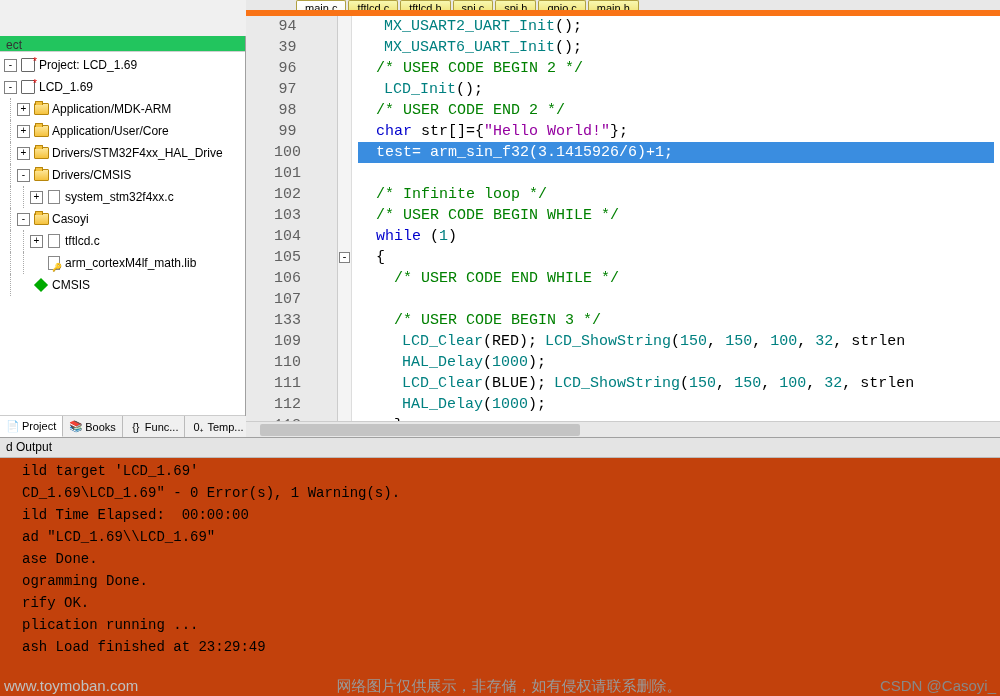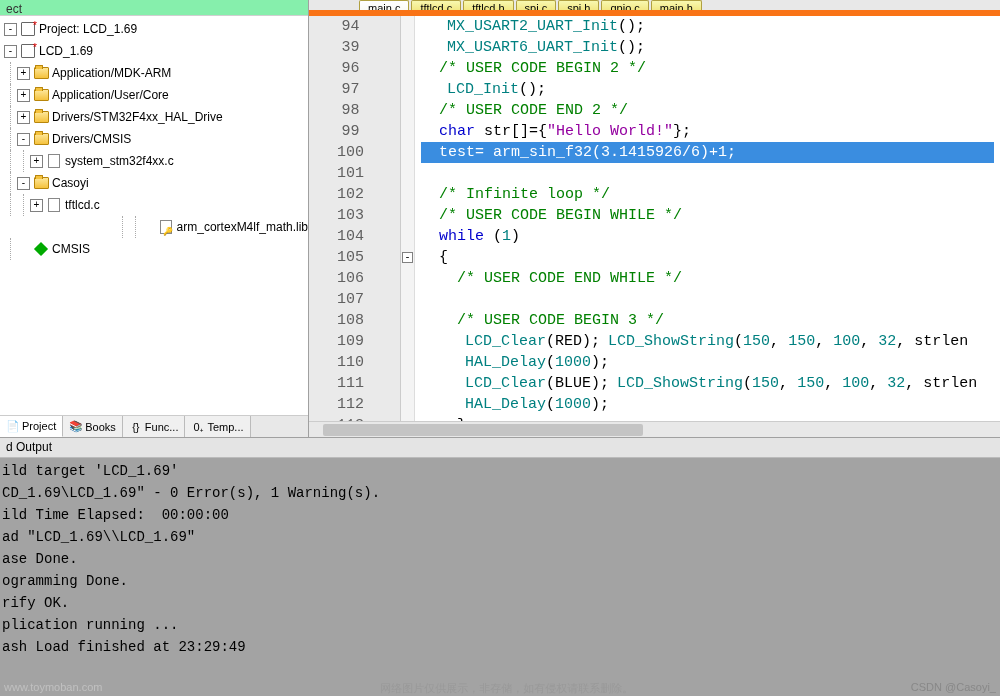--- a/index.html
+++ b/index.html
@@ -11,25 +11,26 @@
       width: 1000px;
       height: 696px;
       position: relative;
     }
     .main-area {
       display: flex;
       height: 438px;
       border-bottom: 1px solid #a0a0a0;
     }
     .project-panel {
-      width: 309px;
-      background: #86efac;
+      width: 246px;
+      background: #22c55e;
       border-right: 1px solid #a0a0a0;
       display: flex;
       flex-direction: column;
+      margin-top: 36px;
     }
     .project-header {
       padding: 2px 6px;
       font-size: 12px;
       color: #333;
       border-bottom: 1px solid #d0d0d0;
       height: 16px;
       overflow: hidden;
     }
     .project-tree {
@@ -250,49 +251,49 @@
       position: absolute;
       left: 14px;
       top: 2px;
       height: 12px;
       width: 320px;
       background: #c4c4c4;
       border-radius: 2px;
     }
     .output-panel {
       height: 258px;
-      background: #a3a3a3;
+      background: #c2410c;
       display: flex;
       flex-direction: column;
     }
     .output-header {
       background: #e4e4e4;
       border-bottom: 1px solid #bbb;
       padding: 2px 6px;
       font-size: 12px;
       height: 20px;
     }
     .output-body {
       flex: 1;
-      padding: 2px 2px;
+      padding: 2px 22px;
       font-family: Consolas, "Courier New", monospace;
       font-size: 14px;
       line-height: 22px;
       white-space: pre;
       overflow: hidden;
     }
     .output-line { height: 22px; }
     .watermark-row {
       position: absolute;
       bottom: 0;
       left: 0;
       right: 0;
       display: flex;
       justify-content: space-between;
-      font-size: 11px;
+      font-size: 15px;
       padding: 0 4px;
     }
     .wm-left { color: #c0c0c0; }
     .wm-mid { color: #999; }
     .wm-right { color: #888; }
     .vline {
       display: inline-block;
       width: 13px;
       height: 22px;
       position: relative;
@@ -381,21 +382,21 @@
           </div>
           <div class="tree-node" style="padding-left: 4px;">
             <span class="vline"></span>
             <span class="vline"></span>
             <span class="tree-toggle">+</span>
             <span class="icon-box">
               <span class="file-icon"></span>
             </span>
             <span>tftlcd.c</span>
           </div>
-          <div class="tree-node" style="padding-left: 4px; justify-content: flex-end;">
+          <div class="tree-node" style="padding-left: 4px;">
             <span class="vline"></span>
             <span class="vline"></span>
             <span class="tree-spacer"></span>
             <span class="icon-box">
               <span class="file-icon file-icon-key"></span>
             </span>
             <span>arm_cortexM4lf_math.lib</span>
           </div>
           <div class="tree-node" style="padding-left: 4px;">
             <span class="vline"></span>
@@ -461,21 +462,21 @@
           <div class="gutter-line">98</div>
           <div class="gutter-line">99</div>
           <div class="gutter-line">100</div>
           <div class="gutter-line">101</div>
           <div class="gutter-line">102</div>
           <div class="gutter-line">103</div>
           <div class="gutter-line">104</div>
           <div class="gutter-line">105</div>
           <div class="gutter-line">106</div>
           <div class="gutter-line">107</div>
-          <div class="gutter-line">108</div>
+          <div class="gutter-line">133</div>
           <div class="gutter-line">109</div>
           <div class="gutter-line">110</div>
           <div class="gutter-line">111</div>
           <div class="gutter-line">112</div>
           <div class="gutter-line" style="height: 9px;">113</div>
         </div>
       <div class="fold-col" id="foldcol">
           <div style="height: 21px;"></div>
           <div style="height: 21px;"></div>
           <div style="height: 21px;"></div>

